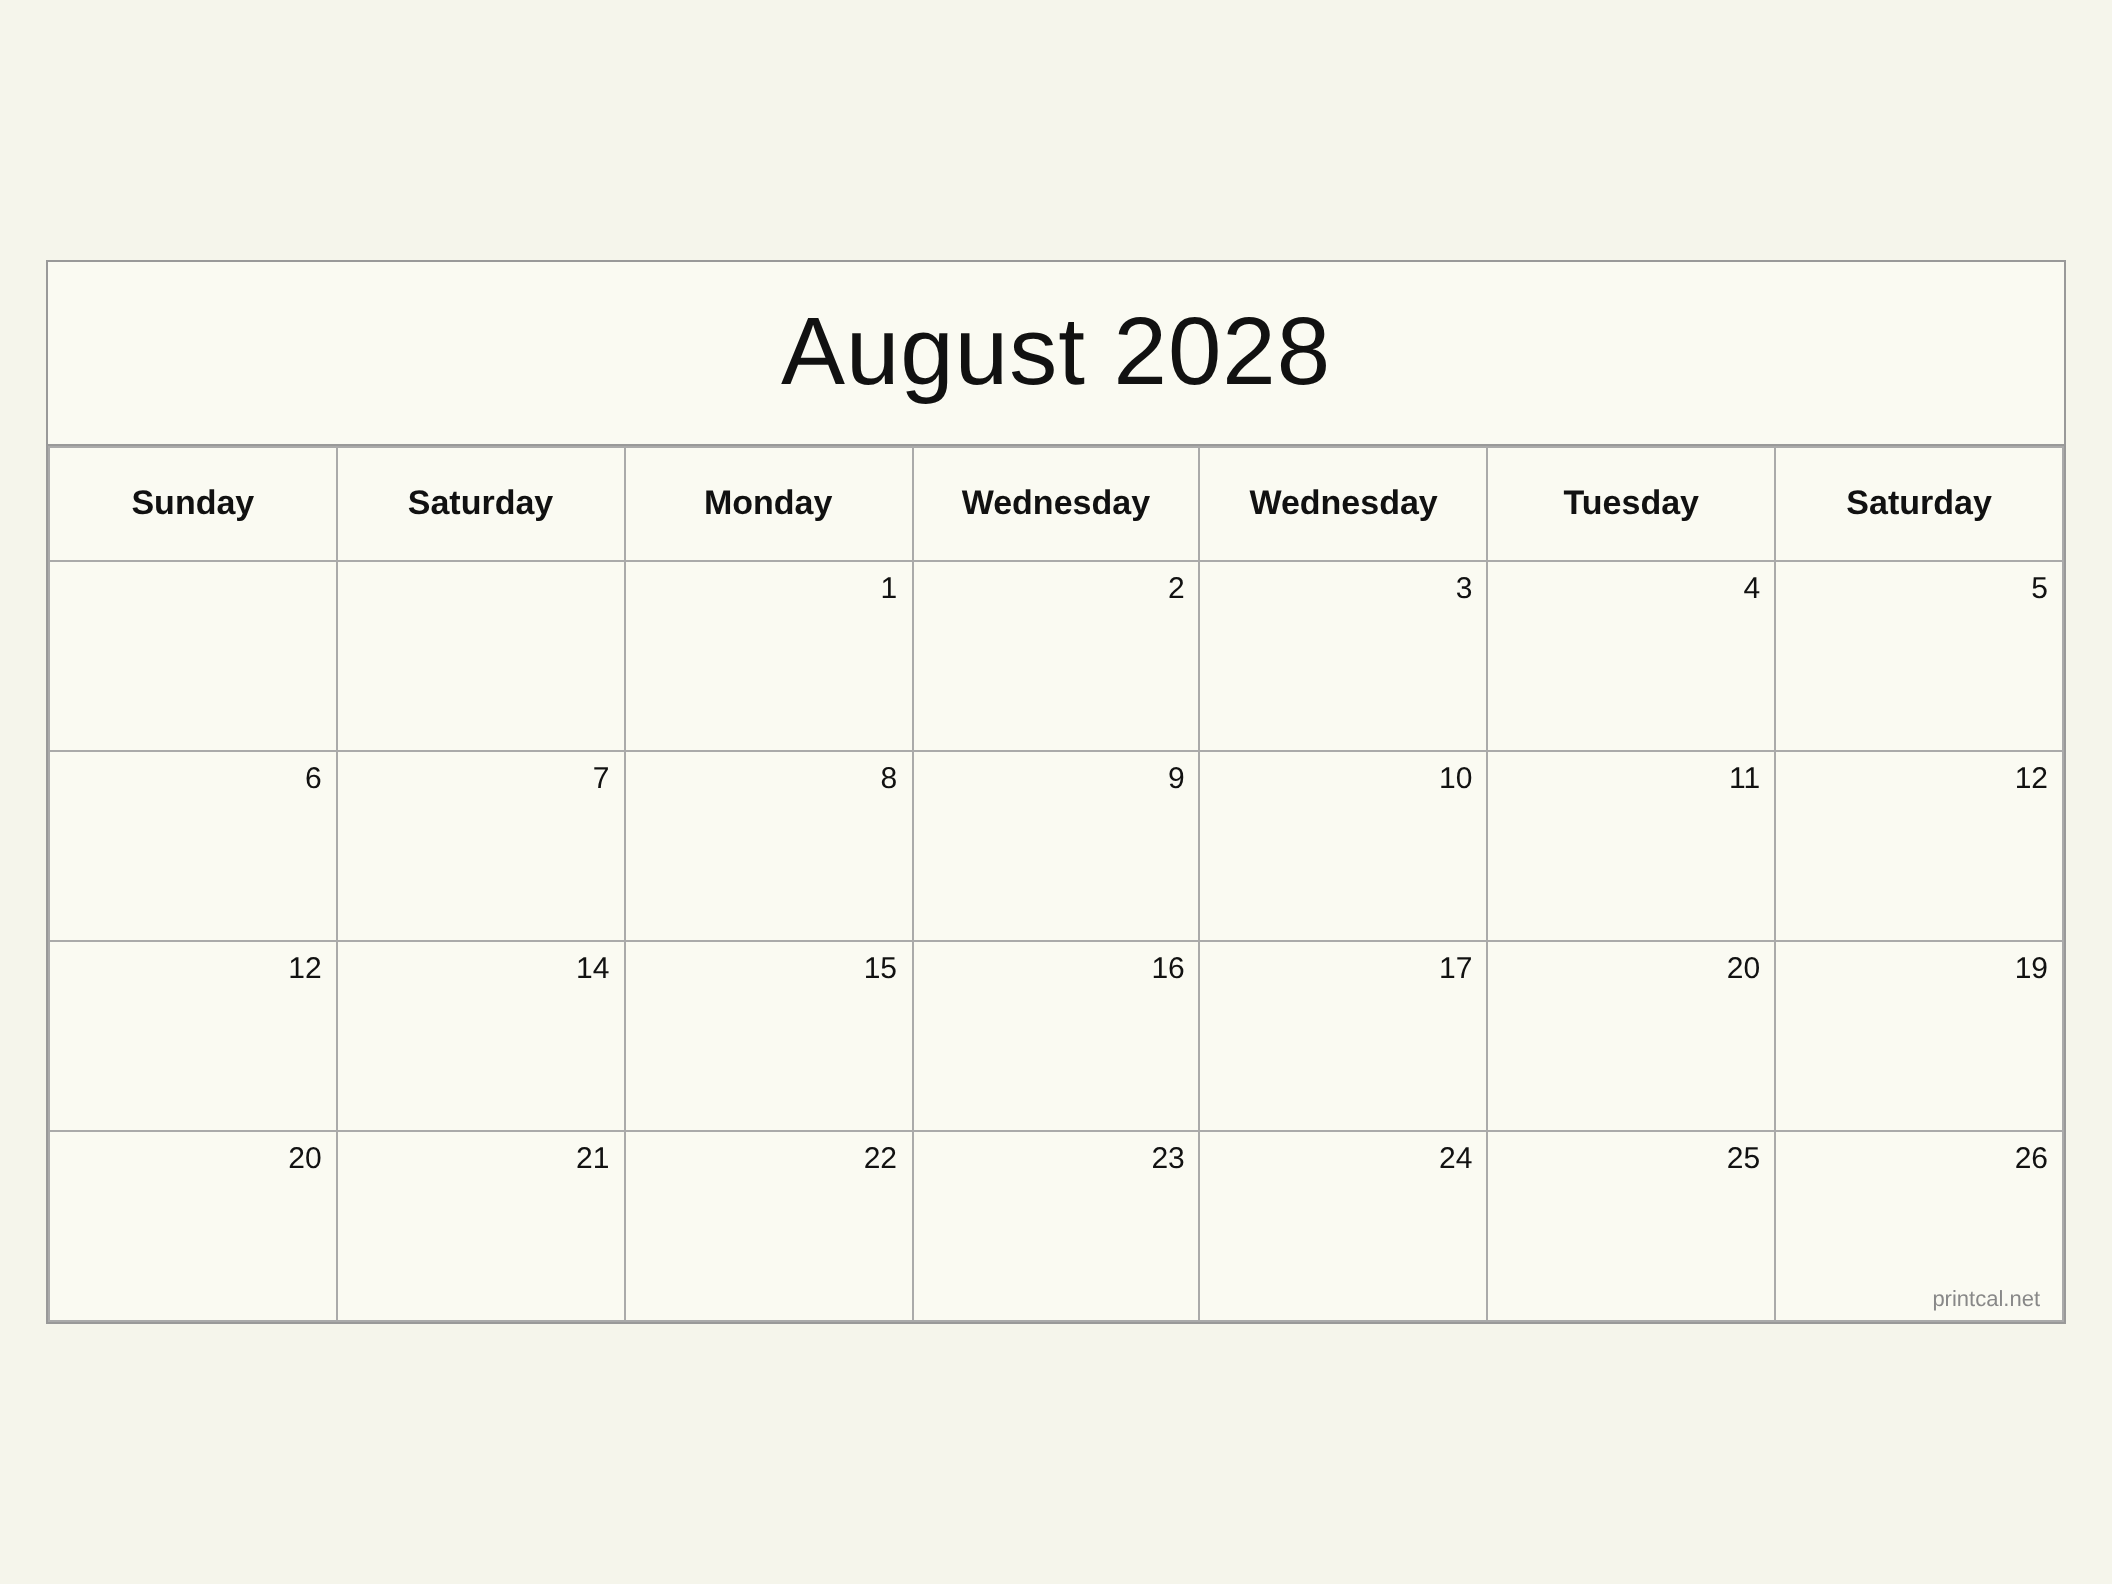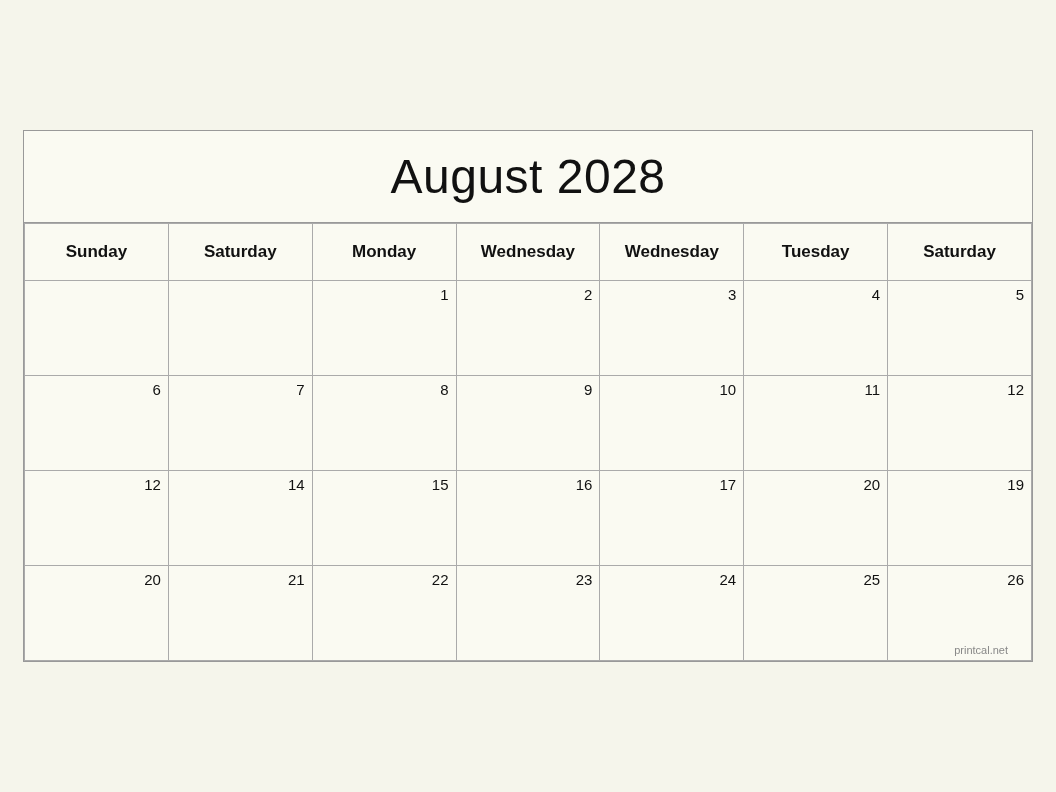--- a/index.html
+++ b/index.html
@@ -68,21 +68,21 @@
       width: 100%;
     }
 
     .empty-cell {
       background-color: #fafaf2;
     }
 
     .watermark {
       position: absolute;
       bottom: 5px;
-      right: 24px;
+      right: 12px;
       font-size: 11px;
       color: #888;
     }
   </style>
 </head>
 <body>
 
 <div class="calendar-wrapper">
   <div class="calendar-title">August 2028</div>
   <table class="calendar-table">

